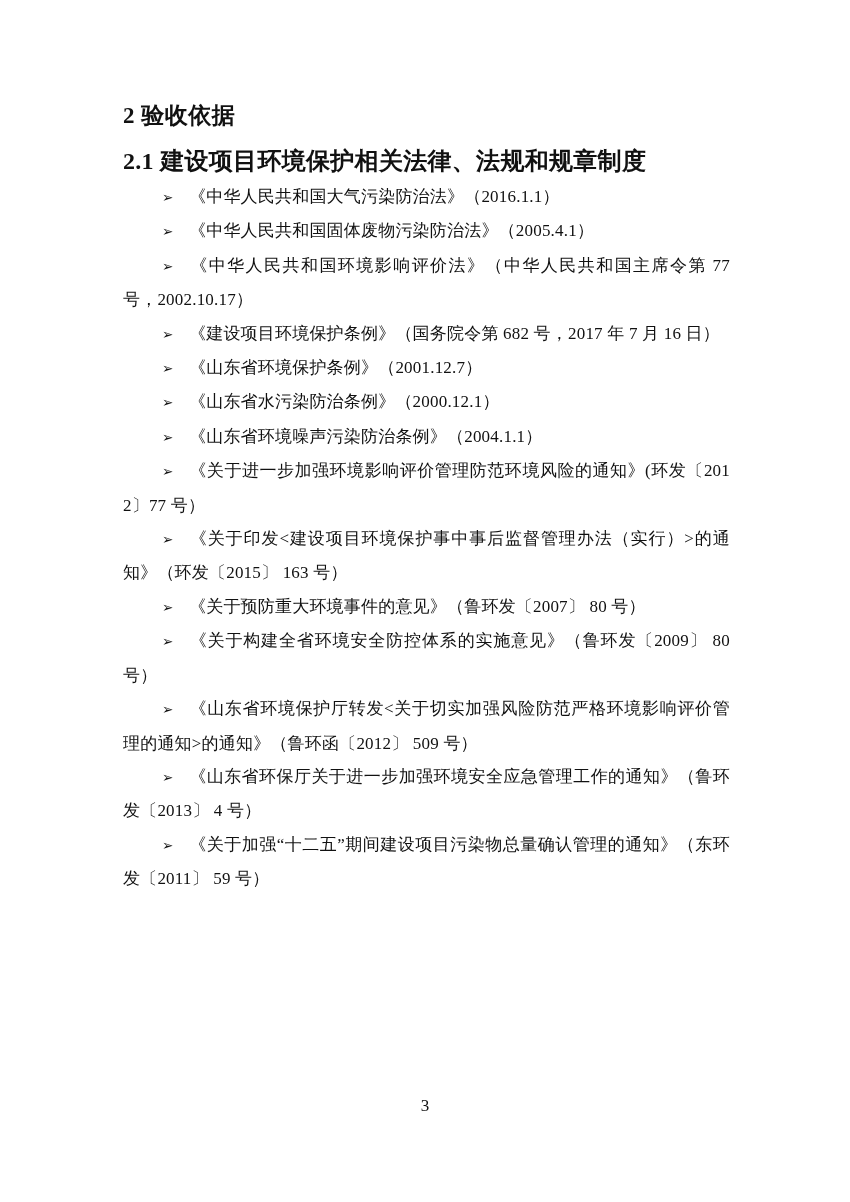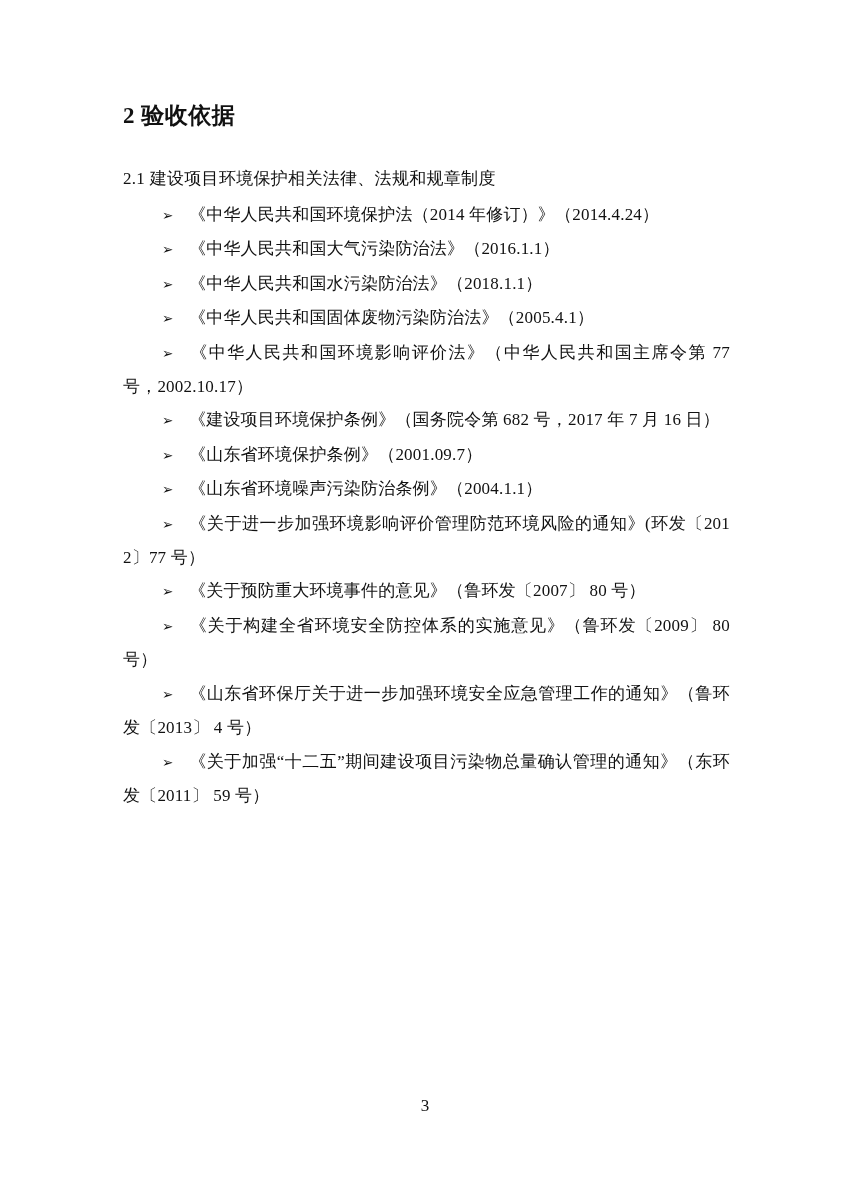--- a/index.html
+++ b/index.html
@@ -23,23 +23,23 @@
     width: 607px;
   }
   .heading-1 {
     margin: 101px 0 0 0;
     font-size: 23px;
     font-weight: bold;
     line-height: 29px;
     letter-spacing: 0.5px;
   }
   .heading-2 {
-    margin: 36px 0 0 0;
-    font-size: 17px;
-    font-weight: normal;
+    margin: 18px 0 0 0;
+    font-size: 24px;
+    font-weight: bold;
     line-height: 26px;
     letter-spacing: 0.3px;
   }
   .reg-list {
     margin-top: 6px;
   }
   .reg-item {
     margin: 0;
     font-size: 17px;
     line-height: 33.4px;
@@ -67,29 +67,30 @@
   }
 </style>
 </head>
 <body>
 
 <div class="page">
   <div class="content">
     <h1 class="heading-1">2 验收依据</h1>
     <h2 class="heading-2">2.1  建设项目环境保护相关法律、法规和规章制度</h2>
     <div class="reg-list">
-        <p class="reg-item"><span class="bullet">➢</span><span>《中华人民共和国环境保护法（2014 年修订）》（2014.4.24）</span></p>
         <p class="reg-item"><span class="bullet">➢</span><span>《中华人民共和国大气污染防治法》（2016.1.1）</span></p>
-        <p class="reg-item"><span class="bullet">➢</span><span>《中华人民共和国水污染防治法》（2018.1.1）</span></p>
         <p class="reg-item"><span class="bullet">➢</span><span>《中华人民共和国固体废物污染防治法》（2005.4.1）</span></p>
         <p class="reg-item"><span class="bullet">➢</span><span>《中华人民共和国环境影响评价法》（中华人民共和国主席令第 77 号，2002.10.17）</span></p>
         <p class="reg-item"><span class="bullet">➢</span><span>《建设项目环境保护条例》（国务院令第 682 号，2017 年 7 月 16 日）</span></p>
-        <p class="reg-item"><span class="bullet">➢</span><span>《山东省环境保护条例》（2001.09.7）</span></p>
+        <p class="reg-item"><span class="bullet">➢</span><span>《山东省环境保护条例》（2001.12.7）</span></p>
+        <p class="reg-item"><span class="bullet">➢</span><span>《山东省水污染防治条例》（2000.12.1）</span></p>
         <p class="reg-item"><span class="bullet">➢</span><span>《山东省环境噪声污染防治条例》（2004.1.1）</span></p>
         <p class="reg-item"><span class="bullet">➢</span><span>《关于进一步加强环境影响评价管理防范环境风险的通知》(环发〔2012〕77 号）</span></p>
+        <p class="reg-item"><span class="bullet">➢</span><span>《关于印发&lt;建设项目环境保护事中事后监督管理办法（实行）&gt;的通知》（环发〔2015〕 163 号）</span></p>
         <p class="reg-item"><span class="bullet">➢</span><span>《关于预防重大环境事件的意见》（鲁环发〔2007〕 80 号）</span></p>
         <p class="reg-item"><span class="bullet">➢</span><span>《关于构建全省环境安全防控体系的实施意见》（鲁环发〔2009〕 80 号）</span></p>
+        <p class="reg-item"><span class="bullet">➢</span><span>《山东省环境保护厅转发&lt;关于切实加强风险防范严格环境影响评价管理的通知&gt;的通知》（鲁环函〔2012〕 509 号）</span></p>
         <p class="reg-item"><span class="bullet">➢</span><span>《山东省环保厅关于进一步加强环境安全应急管理工作的通知》（鲁环发〔2013〕 4 号）</span></p>
         <p class="reg-item"><span class="bullet">➢</span><span>《关于加强“十二五”期间建设项目污染物总量确认管理的通知》（东环发〔2011〕 59 号）</span></p>
       </div>
   </div>
   <div class="page-number">3</div>
 </div>
 
 </body></html>

